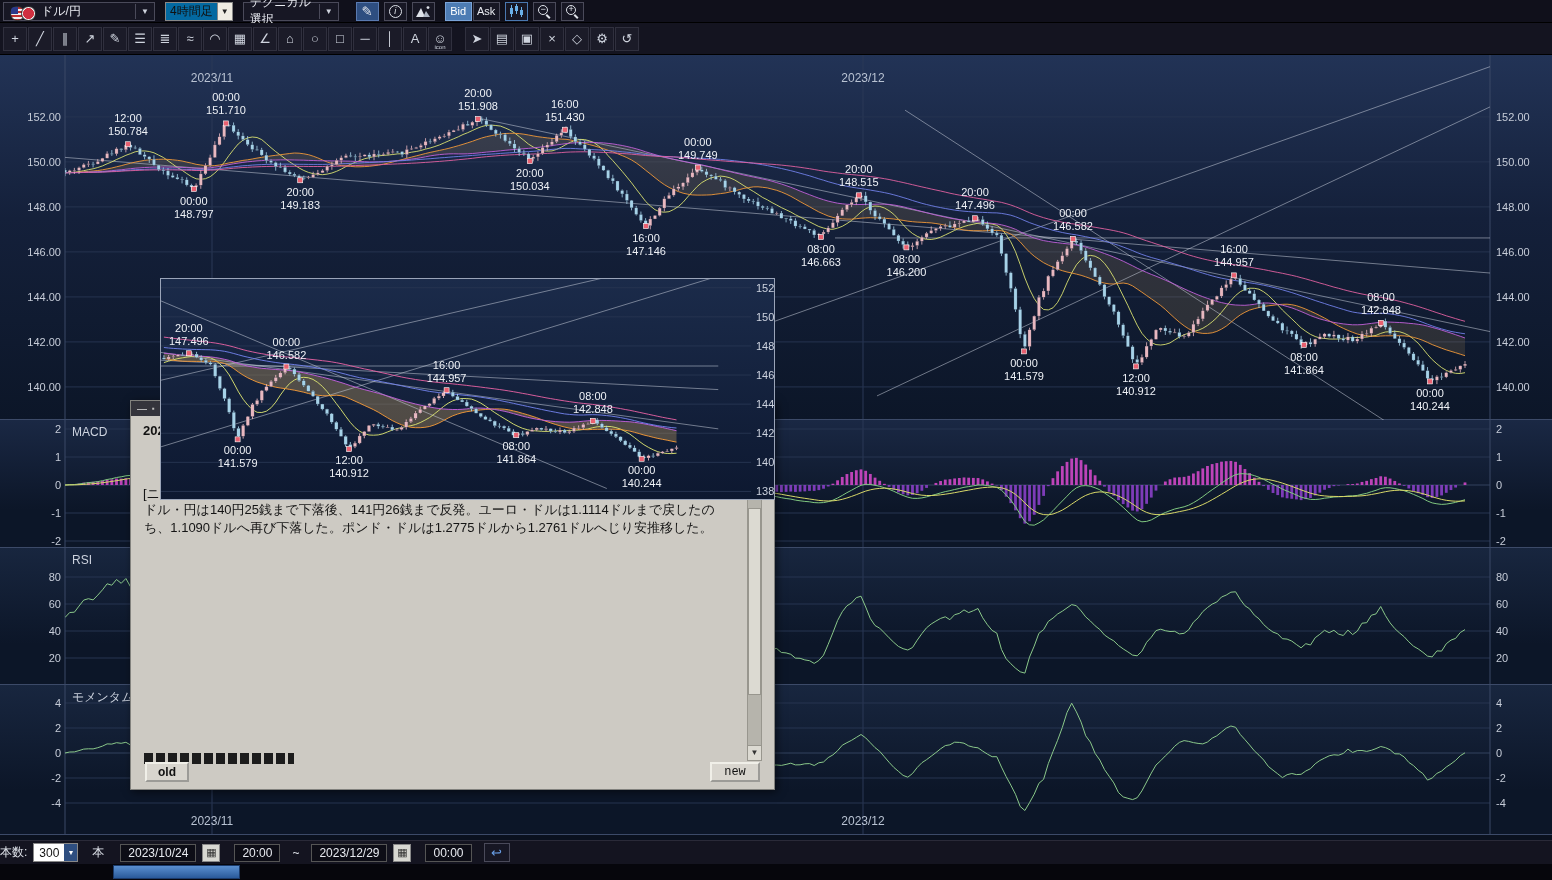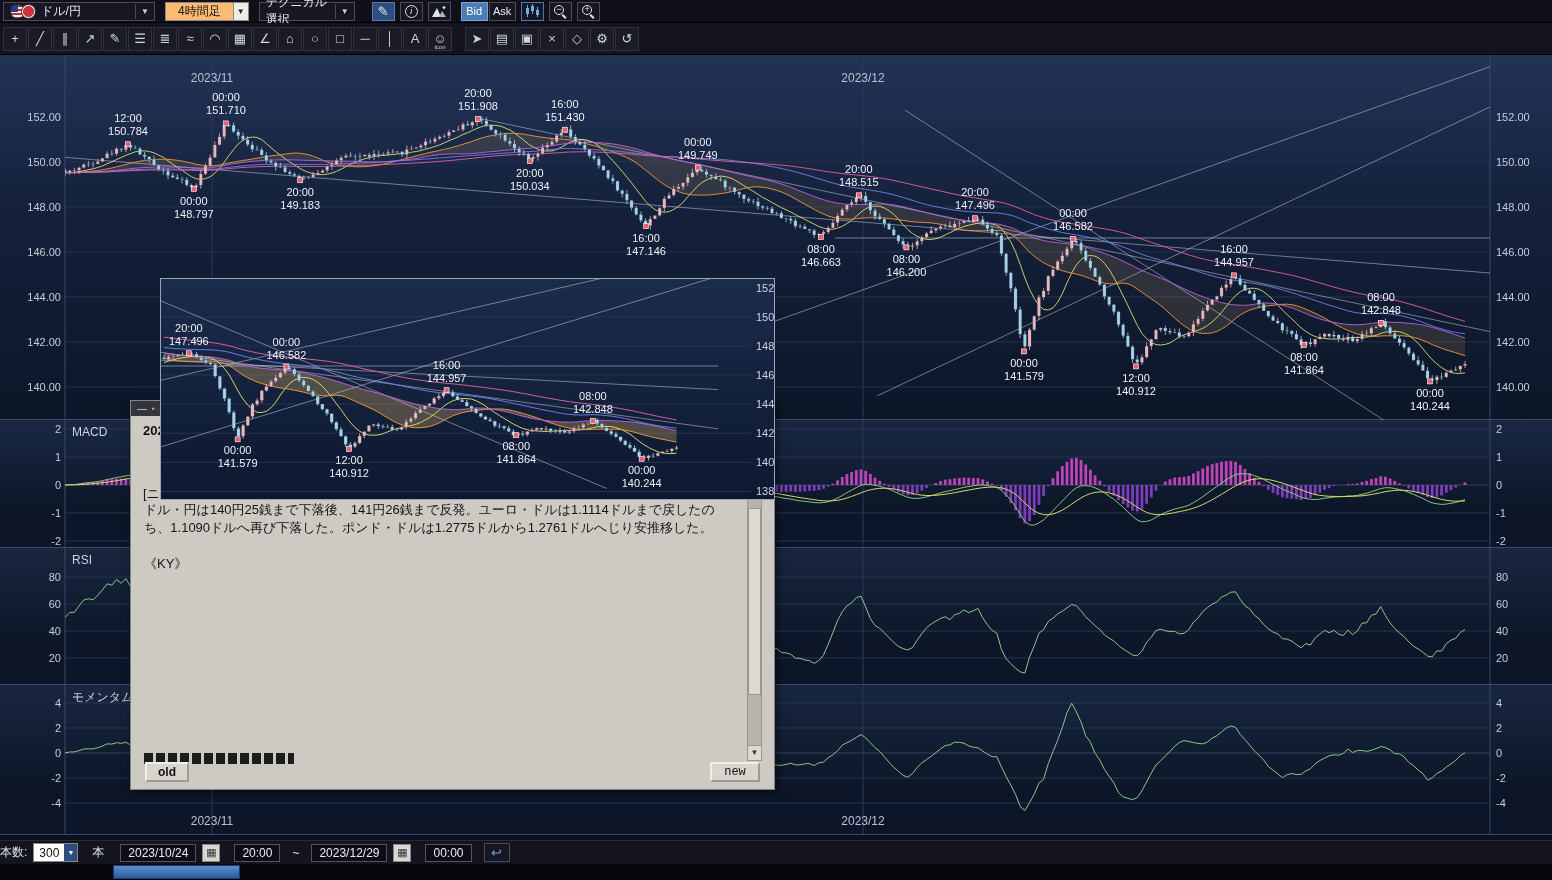--- a/index.html
+++ b/index.html
@@ -10,22 +10,22 @@
           display:flex;align-items:center;padding-left:3px;box-sizing:border-box;border-bottom:1px solid #000;}
   .dd{display:flex;align-items:center;height:19px;background:#171724;border:1px solid #4a4a5a;
       color:#e8eaf0;font-size:12px;padding:0 2px 0 6px;box-sizing:border-box;cursor:pointer;}
   .ddarr{margin-left:6px;font-size:8px;color:#cfd4de;border-left:1px solid #4a4a5a;padding:3px 3px 3px 5px;}
   .pair{width:152px;justify-content:space-between;margin-right:10px;}
   .flag{position:relative;width:26px;height:14px;display:inline-block;}
   .fl-us,.fl-jp{position:absolute;top:0;width:13px;height:13px;border-radius:50%;border:1px solid #333;}
   .fl-us{left:0;background:repeating-linear-gradient(180deg,#c03030 0 2px,#f0f0f0 2px 4px);}
   .fl-us::after{content:'';position:absolute;left:0;top:0;width:7px;height:7px;border-radius:50% 0 0 0;background:#2a3a8a;}
   .fl-jp{left:11px;background:radial-gradient(circle,#d03040 58%,#f2f2f2 60%);}
-  .tfbox{display:flex;align-items:center;height:19px;background:#fdba74;color:#111;font-size:12px;
-         padding:0 12px;border:1px solid #888;box-sizing:border-box;}
+  .tfbox{display:flex;align-items:center;height:19px;background:#0369a1;color:#111;font-size:12px;
+         padding:0 4px;border:1px solid #888;box-sizing:border-box;}
   .tfarr{width:15px;height:19px;background:#efece3;border:1px solid #888;border-left:none;color:#222;
          font-size:8px;padding:0;cursor:pointer;margin-right:10px;}
   .tech{width:96px;justify-content:space-between;margin-right:12px;}
   .ibtn{width:23px;height:19px;background:#171724;border:1px solid #4a4a5a;color:#dfe3ea;
         display:flex;align-items:center;justify-content:center;padding:0;margin-left:5px;cursor:pointer;}
   .pencilbtn{background:#2e4e80;border-color:#5a7ab0;}
   .infoi{display:inline-block;width:11px;height:11px;border:1px solid #dfe3ea;border-radius:50%;
          font-size:9px;line-height:11px;text-align:center;font-style:italic;}
   .bid{width:27px;height:19px;background:#4d7cb4;border:1px solid #7aa4d8;color:#fff;font-size:11px;
        padding:0;margin-left:10px;cursor:pointer;}
@@ -95,21 +95,21 @@
          z-index:50;box-sizing:border-box;}
   .lbl{white-space:nowrap;}
 </style>
 </head>
 <body>
 
 <div id="screen">
 
   <div id="topbar">
     <div class="dd pair">
-      <span style="display:flex;align-items:center;gap:5px;">
+      <span style="display:flex;align-items:flex-end;gap:5px;">
         <span class="flag">
             <i class="fl-us"></i>
             <i class="fl-jp"></i>
           </span>
         <span>ドル/円</span>
       </span>
       <span class="ddarr">▼</span>
     </div>
     <div class="tfbox">
       <span>4時間足</span>
@@ -1366,21 +1366,20 @@
 
   <div id="news">
     <div class="np-title">
       <span class="np-min">—</span>
       <span class="np-sq">▪</span>
     </div>
     <div class="np-headline">202</div>
     <div class="np-bracket">[ニ</div>
     <div class="np-body">
       <p>ドル・円は140円25銭まで下落後、141円26銭まで反発。ユーロ・ドルは1.1114ドルまで戻したのち、1.1090ドルへ再び下落した。ポンド・ドルは1.2775ドルから1.2761ドルへじり安推移した。</p>
-      <p>《KY》</p>
     </div>
     <div class="np-smudge"></div>
     <div class="np-scroll">
       <div class="np-thumb"></div>
       <div class="np-sbtn">▼</div>
     </div>
     <button class="np-old">old</button>
     <button class="np-new">new</button>
   </div>
 

